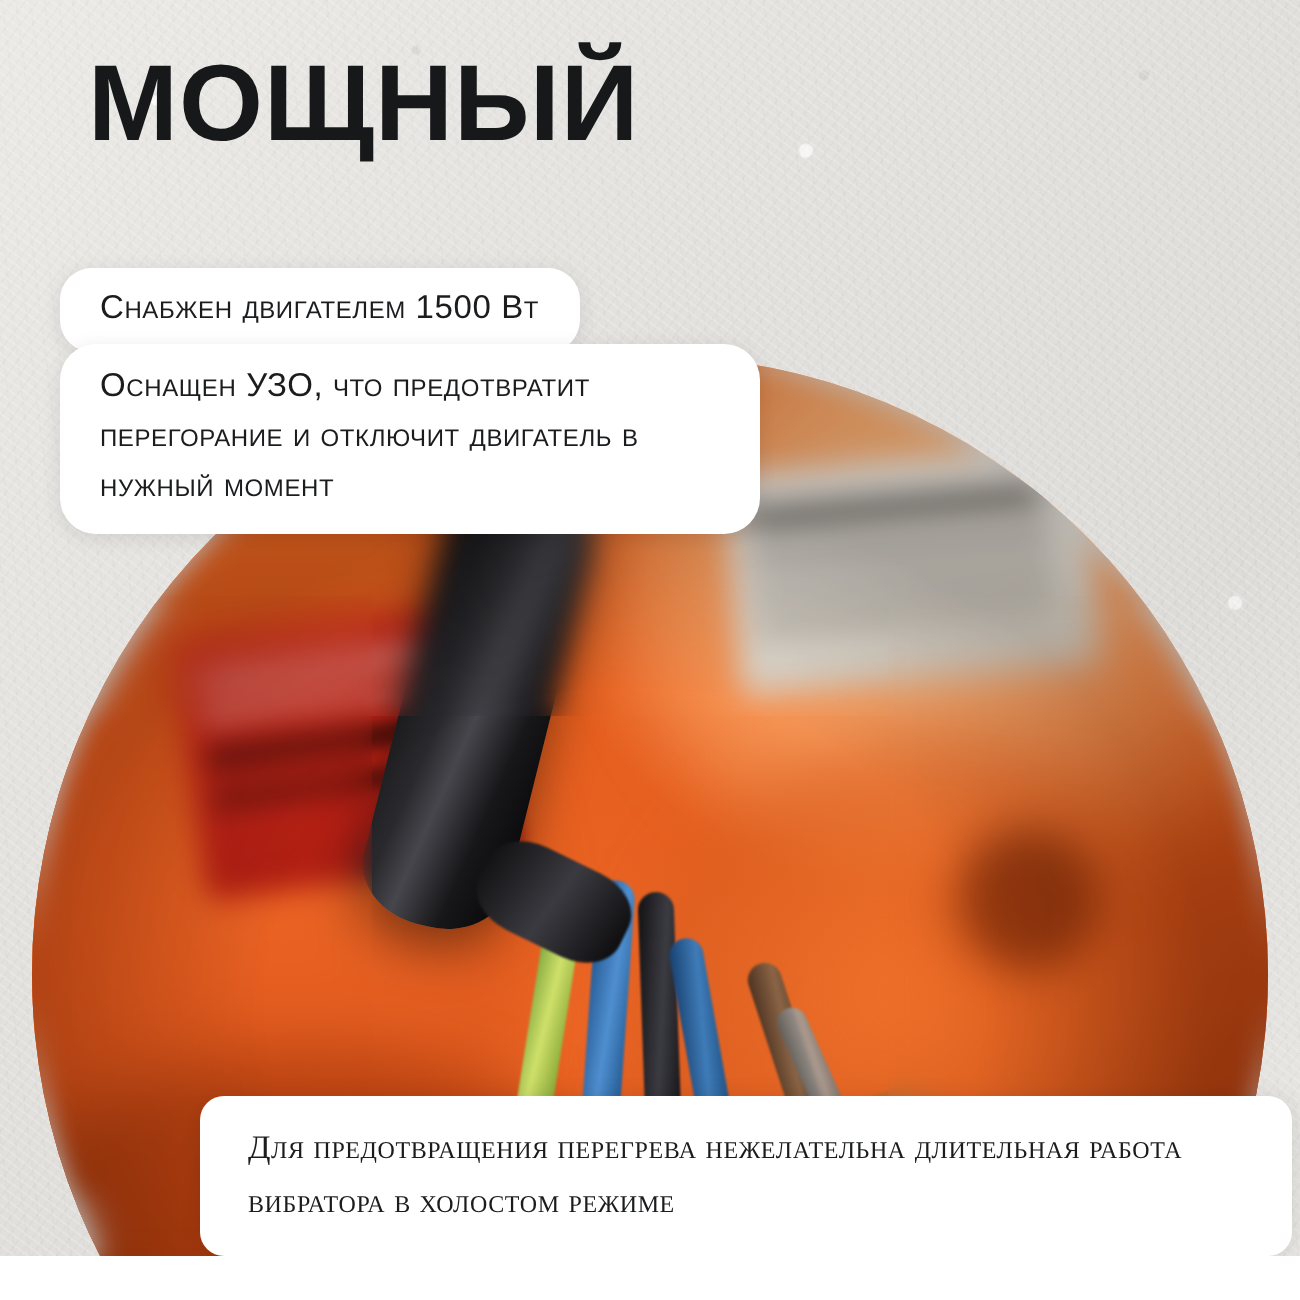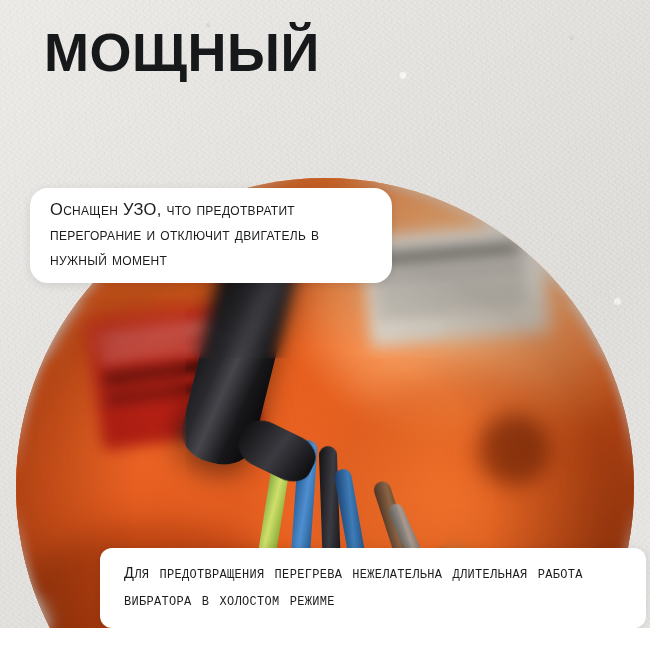--- a/index.html
+++ b/index.html
@@ -329,40 +329,40 @@
     padding: 8px 20px 9px 20px;
     font-family: "Liberation Sans", sans-serif;
     font-variant: small-caps;
     letter-spacing: 0.3px;
     white-space: nowrap;
   }
 
   #pill-1 { left: 30px; top: 96px; }
   #pill-2 { left: 30px; top: 134px; }
   #pill-3 {
-    left: 30px; top: 188px;
+    left: 30px; top: 172px;
     white-space: normal;
     width: 310px;
-    padding: 9px 32px 11px 20px;
+    padding: 9px 20px 11px 20px;
     border-radius: 18px;
   }
 
   .pill-bottom {
     position: absolute;
     left: 100px;
     top: 548px;
     width: 498px;
     background: #ffffff;
     border-radius: 12px;
     box-shadow: 0 2px 12px rgba(0,0,0,0.12);
     color: #1b1c1e;
     font-size: 16.5px;
     line-height: 27px;
     padding: 12px 24px 14px 24px;
-    font-family: Liberation Mono, monospace;
+    font-family: Liberation Serif, serif;
     font-variant: small-caps;
     letter-spacing: 0.3px;
   }
 </style>
 </head>
 <body>
 
 <div class="canvas">
 
   <div class="bg"></div>
@@ -412,17 +412,18 @@
       <div class="dof-blur-top"></div>
       <div class="dof-blur-bottom"></div>
       <div class="dof-blur-left"></div>
       <div class="dof-blur-right"></div>
       <div class="dof"></div>
     </div>
   </div>
 
   <div class="headline">МОЩНЫЙ</div>
 
+  <div class="pill" id="pill-2">Снабжен двигателем 1500 Вт</div>
   <div class="pill" id="pill-3">Оснащен УЗО, что предотвратит перегорание и отключит двигатель в нужный момент</div>
 
   <div class="pill-bottom">Для предотвращения перегрева нежелательна длительная работа вибратора в холостом режиме</div>
 
 </div>
 
 </body></html>

